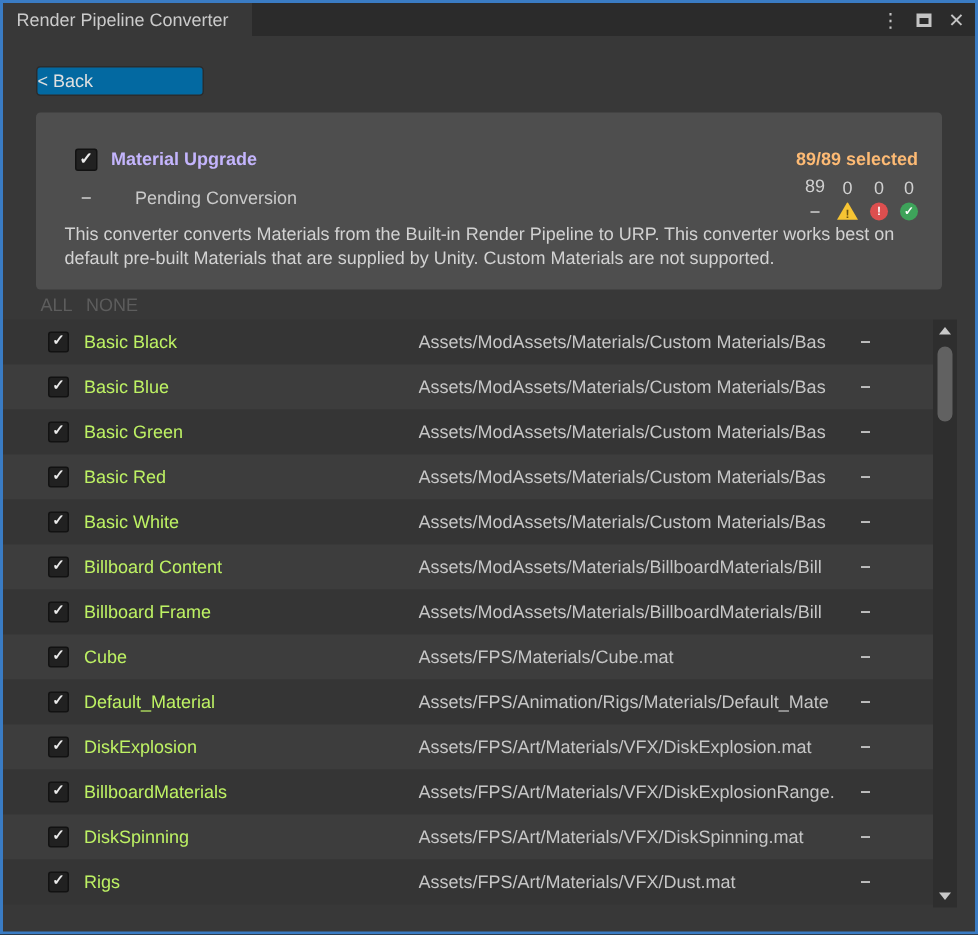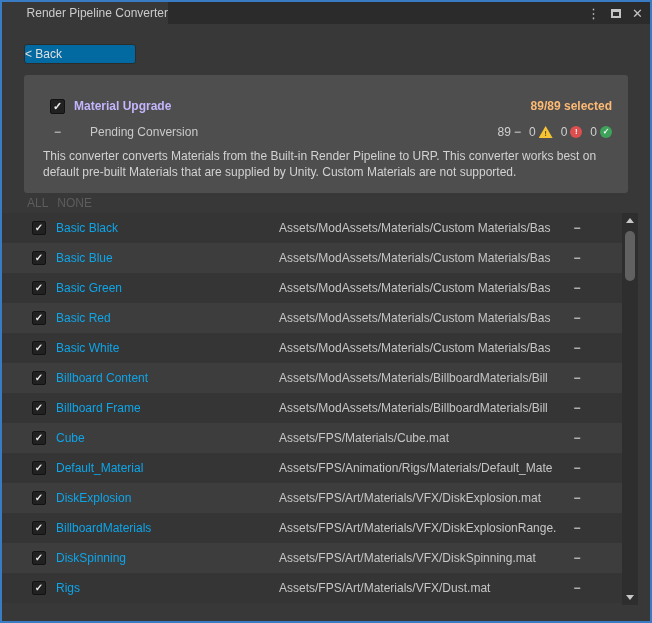--- a/index.html
+++ b/index.html
@@ -5,21 +5,21 @@
   html,body{margin:0;padding:0;background:#1e1e1e;}
   *{box-sizing:border-box;}
   .window{
     width:652px;height:623px;position:relative;overflow:hidden;
     border:2px solid #3a7cc4;background:#383838;
     font-family:"Liberation Sans",sans-serif;font-size:12px;color:#c8c8c8;
   }
   
   .titlebar{position:absolute;left:0;top:0;right:0;height:22px;background:#2b2b2b;}
   .tab{position:absolute;left:0;top:0;width:166px;height:22px;background:#383838;
-       color:#cbcbcb;line-height:22px;padding-left:9px;white-space:nowrap;overflow:hidden;text-align:right;}
+       color:#cbcbcb;line-height:22px;padding-left:9px;white-space:nowrap;overflow:hidden;}
   .titlebar-icons{position:absolute;right:7px;top:0;height:22px;display:flex;align-items:center;gap:11px;color:#c4c4c4;}
   .tb-icon{cursor:default;display:inline-flex;align-items:center;justify-content:center;font-size:13px;line-height:1;}
   .maxbox{display:inline-block;width:10px;height:9px;border:2px solid #c4c4c4;border-top-width:3px;}
   
   .back-btn{position:absolute;left:22px;top:42px;width:112px;height:20px;
     background:#0369a1;border:1px solid #2c2c2c;border-radius:3px;color:#e0e0e0;
     font-family:inherit;font-size:12px;line-height:17px;text-align:left;padding:0;}
   
   .converter-panel{position:absolute;left:22px;top:73px;width:604px;height:118px;
     background:#4e4e4e;border-radius:3px;}
@@ -28,40 +28,40 @@
   .panel-row2{top:49px;}
   .spacer{flex:1;}
   .cb{display:inline-block;width:15px;height:15px;background:#212121;border:1px solid #121212;
       border-radius:2px;color:#ececec;font-size:11px;line-height:13px;text-align:center;font-weight:bold;}
   .converter-title{margin-left:9px;font-weight:bold;color:#c4b5fd;text-align:right;}
   .selected-summary{font-weight:bold;color:#fdba74;}
   .dash{color:#b2b2b2;font-weight:bold;}
   .pending-dash{display:inline-block;width:15px;text-align:center;}
   .pending-label{margin-left:25px;color:#cacaca;}
   .counters{display:flex;align-items:center;gap:8px;color:#d0d0d0;}
-  .counter-pair{display:flex;align-items:center;gap:3px;}
+  .counter-pair{display:flex;align-items:center;gap:3px;flex-direction:column;}
   .icon-warning{width:14px;height:12px;background:#f6c433;clip-path:polygon(50% 0,100% 100%,0 100%);
       color:#6b5310;font-size:8px;font-weight:bold;text-align:center;line-height:15px;}
   .icon-error{width:12px;height:12px;border-radius:50%;background:#dd4f4f;color:#ffffff;
       font-size:8px;font-weight:bold;text-align:center;line-height:12px;}
   .icon-success{width:12px;height:12px;border-radius:50%;background:#3ea35a;color:#ffffff;
       font-size:8px;font-weight:bold;text-align:center;line-height:12px;}
   .panel-desc{position:absolute;left:19px;top:73px;width:572px;color:#d2d2d2;line-height:16px;}
   
   .list-header{position:absolute;left:25px;top:194px;display:flex;gap:9px;color:#5d5d5d;align-items:flex-end;}
   .list-header span{cursor:default;}
   
   .list{position:absolute;left:0;top:211px;width:620px;}
   .row{height:30px;position:relative;}
   .row.even{background:#353535;}
   .row.odd{background:#3d3d3d;}
   .row .cb-small{position:absolute;left:30px;top:8px;width:14px;height:14px;background:#212121;
       border:1px solid #121212;border-radius:2px;color:#ececec;font-size:10px;line-height:12px;
       text-align:center;font-weight:bold;}
-  .row-name{position:absolute;left:54px;top:0;line-height:30px;color:#0ea5e9;white-space:nowrap;}
+  .row-name{position:absolute;left:54px;top:0;line-height:30px;color:#bef264;white-space:nowrap;}
   .row-path{position:absolute;left:277px;top:0;width:288px;line-height:30px;color:#c6c6c6;
       white-space:nowrap;overflow:hidden;}
   .row-dash{position:absolute;left:568px;top:0;width:14px;line-height:30px;text-align:center;
       color:#bdbdbd;font-weight:bold;}
   
   .scrollbar{position:absolute;left:620px;top:211px;width:16px;height:392px;background:#2e2e2e;}
   .sb-up{position:absolute;left:4px;top:5px;width:0;height:0;
       border-left:4px solid transparent;border-right:4px solid transparent;border-bottom:5px solid #c8c8c8;}
   .sb-down{position:absolute;left:4px;bottom:5px;width:0;height:0;
       border-left:4px solid transparent;border-right:4px solid transparent;border-top:5px solid #c8c8c8;}

